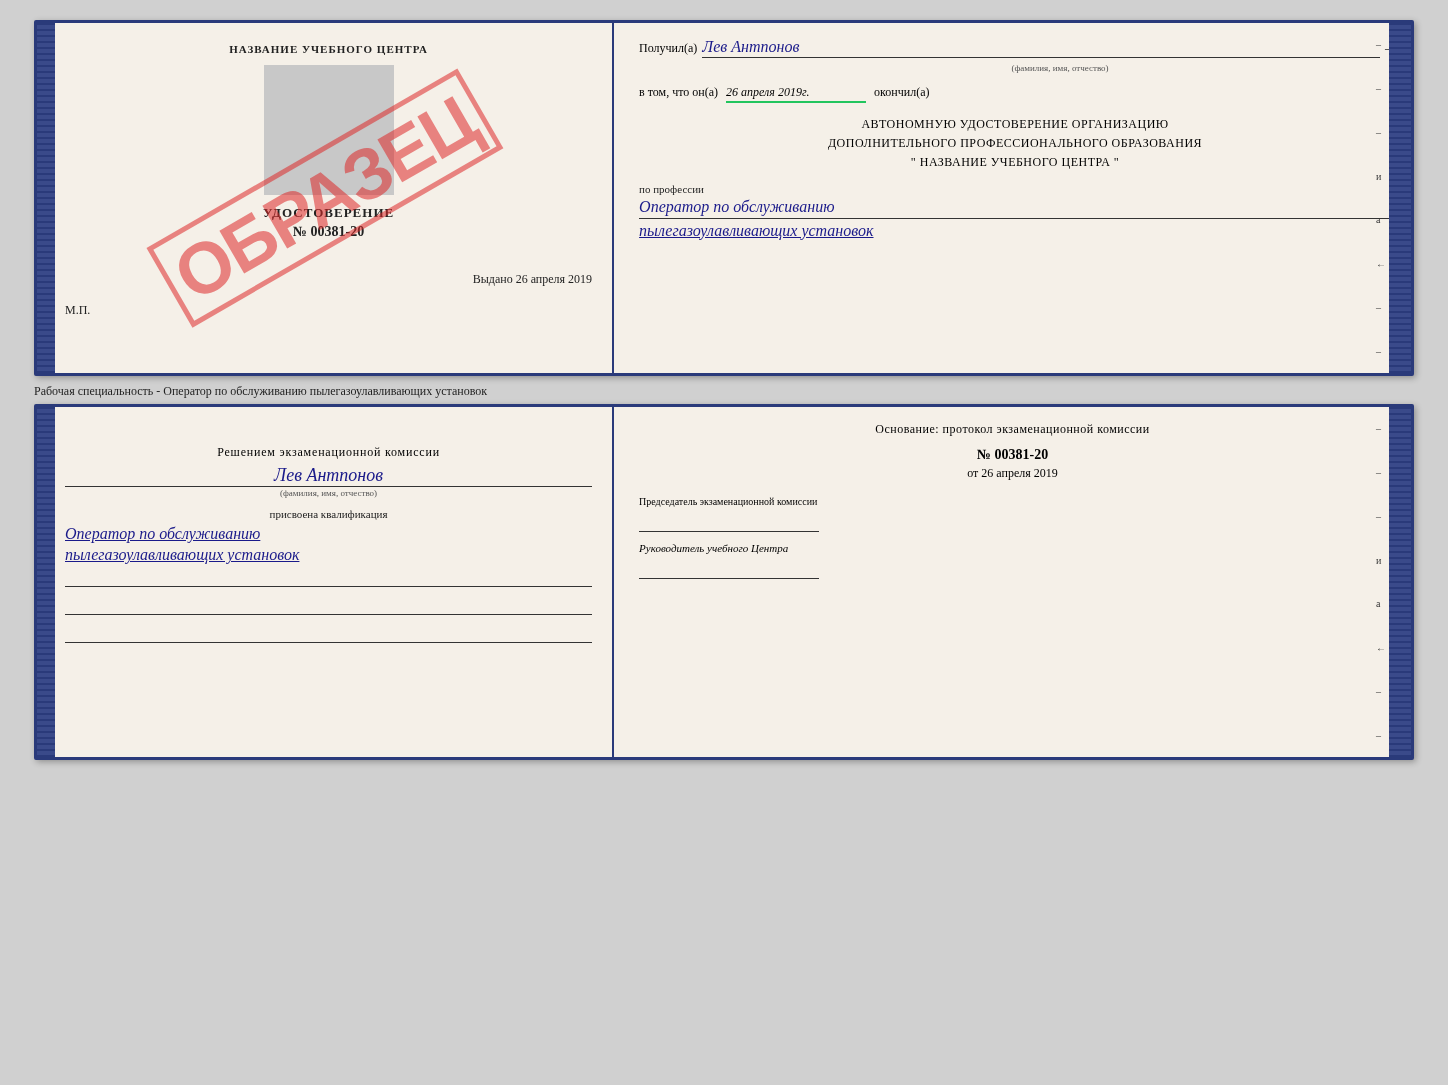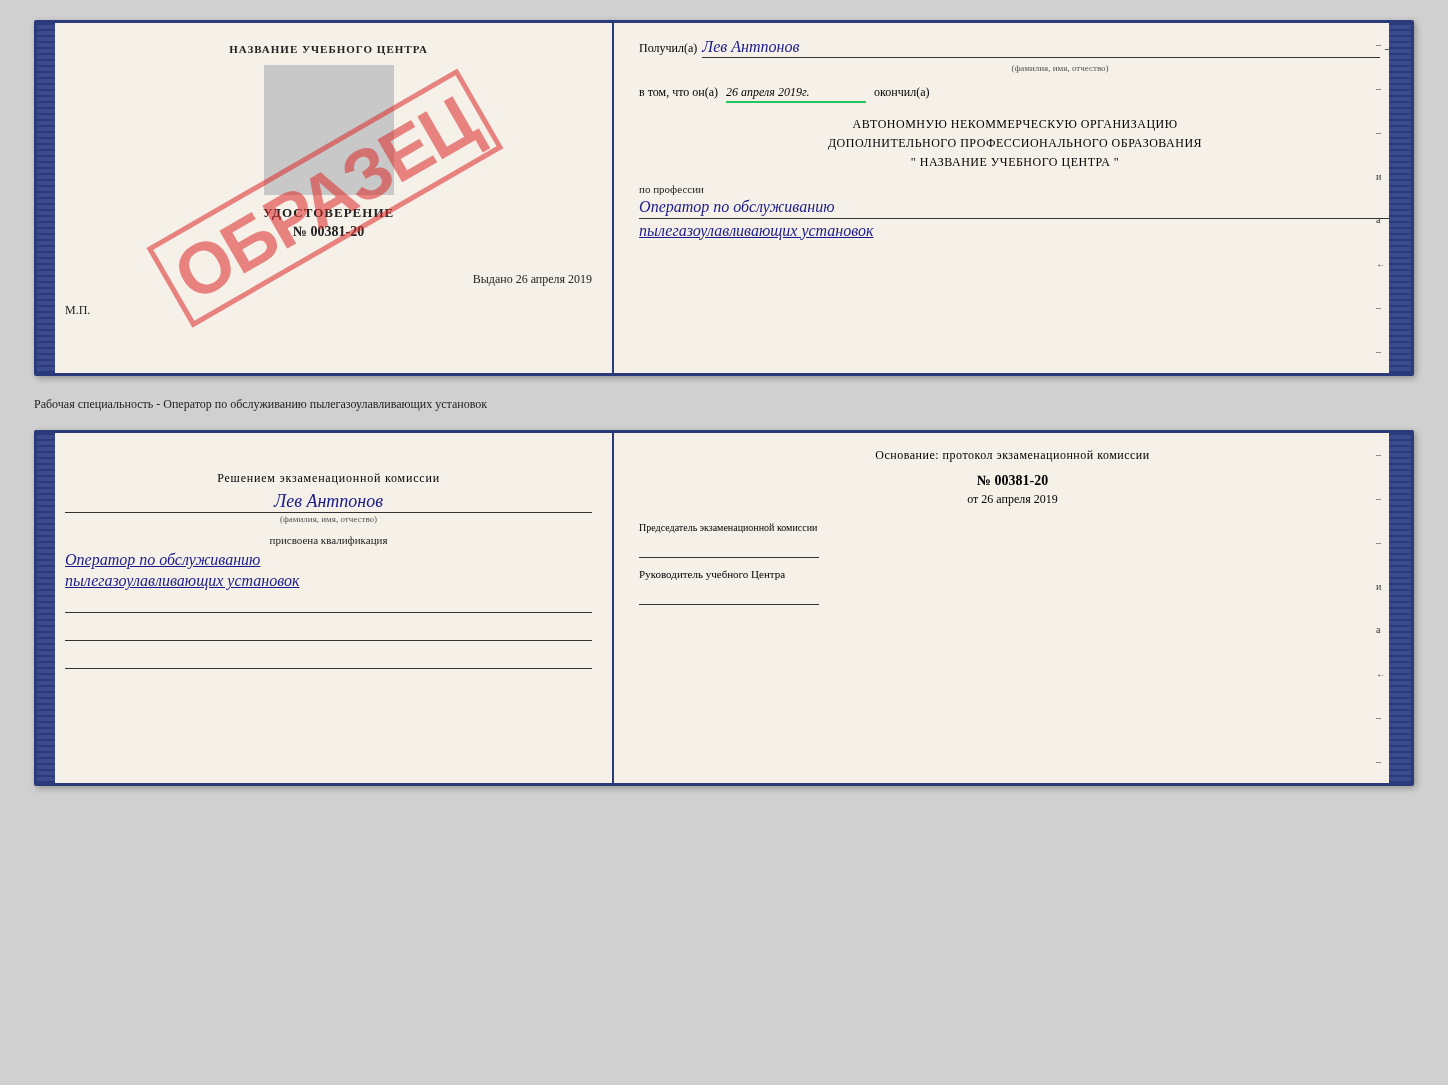--- a/index.html
+++ b/index.html
@@ -7,21 +7,21 @@
       background: #d0d0d0;
       font-family: 'Times New Roman', Times, serif;
       padding: 20px;
       min-height: 1085px;
       width: 1448px;
     }
 
     .page-container {
       display: flex;
       flex-direction: column;
-      gap: 13px;
+      gap: 0;
       max-width: 1380px;
       margin: 0 auto;
     }
 
     
     .document-card {
       background: #f5f0e8;
       border: 3px solid #2a3a7a;
       border-radius: 2px;
       display: flex;
@@ -330,20 +330,21 @@
     .signature-line {
       border-bottom: 1px solid #333;
       height: 20px;
       width: 180px;
       margin: 5px 0 10px 0;
     }
 
     .rukovoditel-block {
       font-size: 11px;
       margin-top: 0;
+      font-style: italic;
     }
 
     
     .right-dashes {
       position: absolute;
       right: 25px;
       top: 0;
       bottom: 0;
       display: flex;
       flex-direction: column;
@@ -415,21 +416,21 @@
       </div>
       <div class="fio-hint">(фамилия, имя, отчество)</div>
 
       <div class="vtom-line">
         <span>в том, что он(а)</span>
         <span class="date-underline">26 апреля 2019г.</span>
         <span>окончил(а)</span>
       </div>
 
       <div class="org-block">
-        <div>АВТОНОМНУЮ НЕКОММЕРЧЕСКУЮ ОРГАНИЗАЦИЮ</div>
+        <div>АВТОНОМНУЮ УДОСТОВЕРЕНИЕ ОРГАНИЗАЦИЮ</div>
         <div>ДОПОЛНИТЕЛЬНОГО ПРОФЕССИОНАЛЬНОГО ОБРАЗОВАНИЯ</div>
         <div>
           <span>"</span>
           <span>НАЗВАНИЕ УЧЕБНОГО ЦЕНТРА</span>
           <span>"</span>
         </div>
       </div>
 
       <div class="po-professii">по профессии</div>
       <span class="profession-line1">Оператор по обслуживанию</span>

